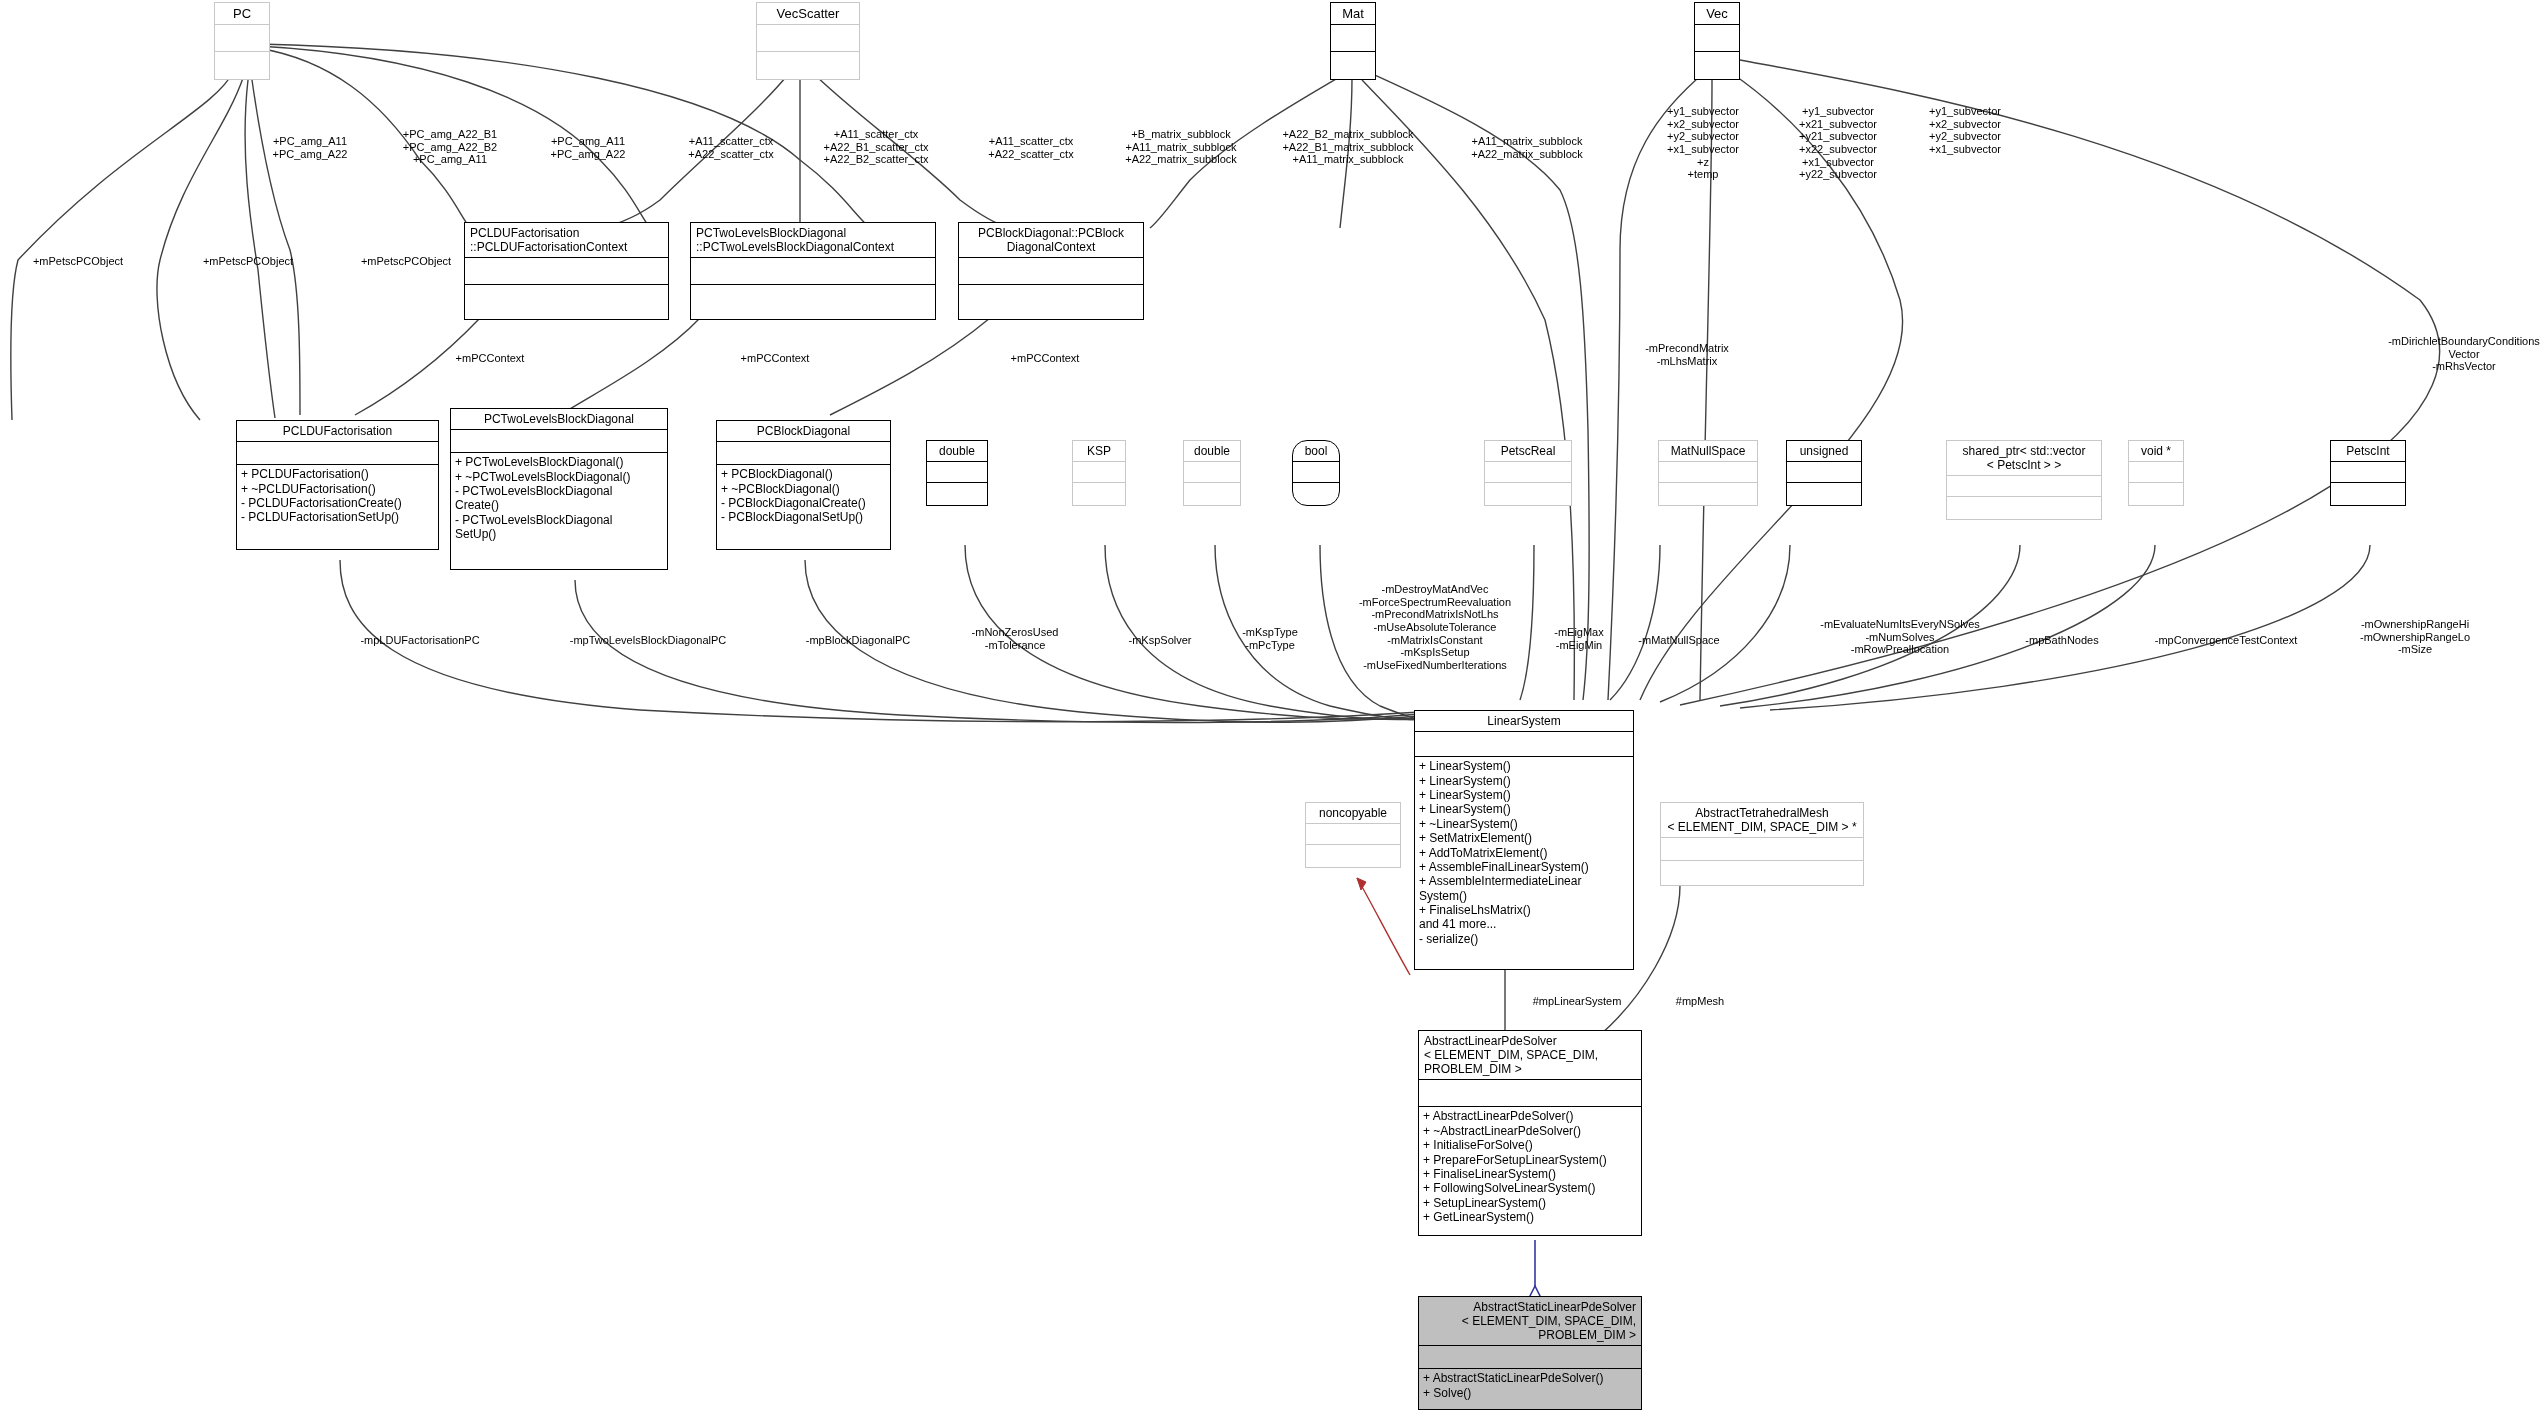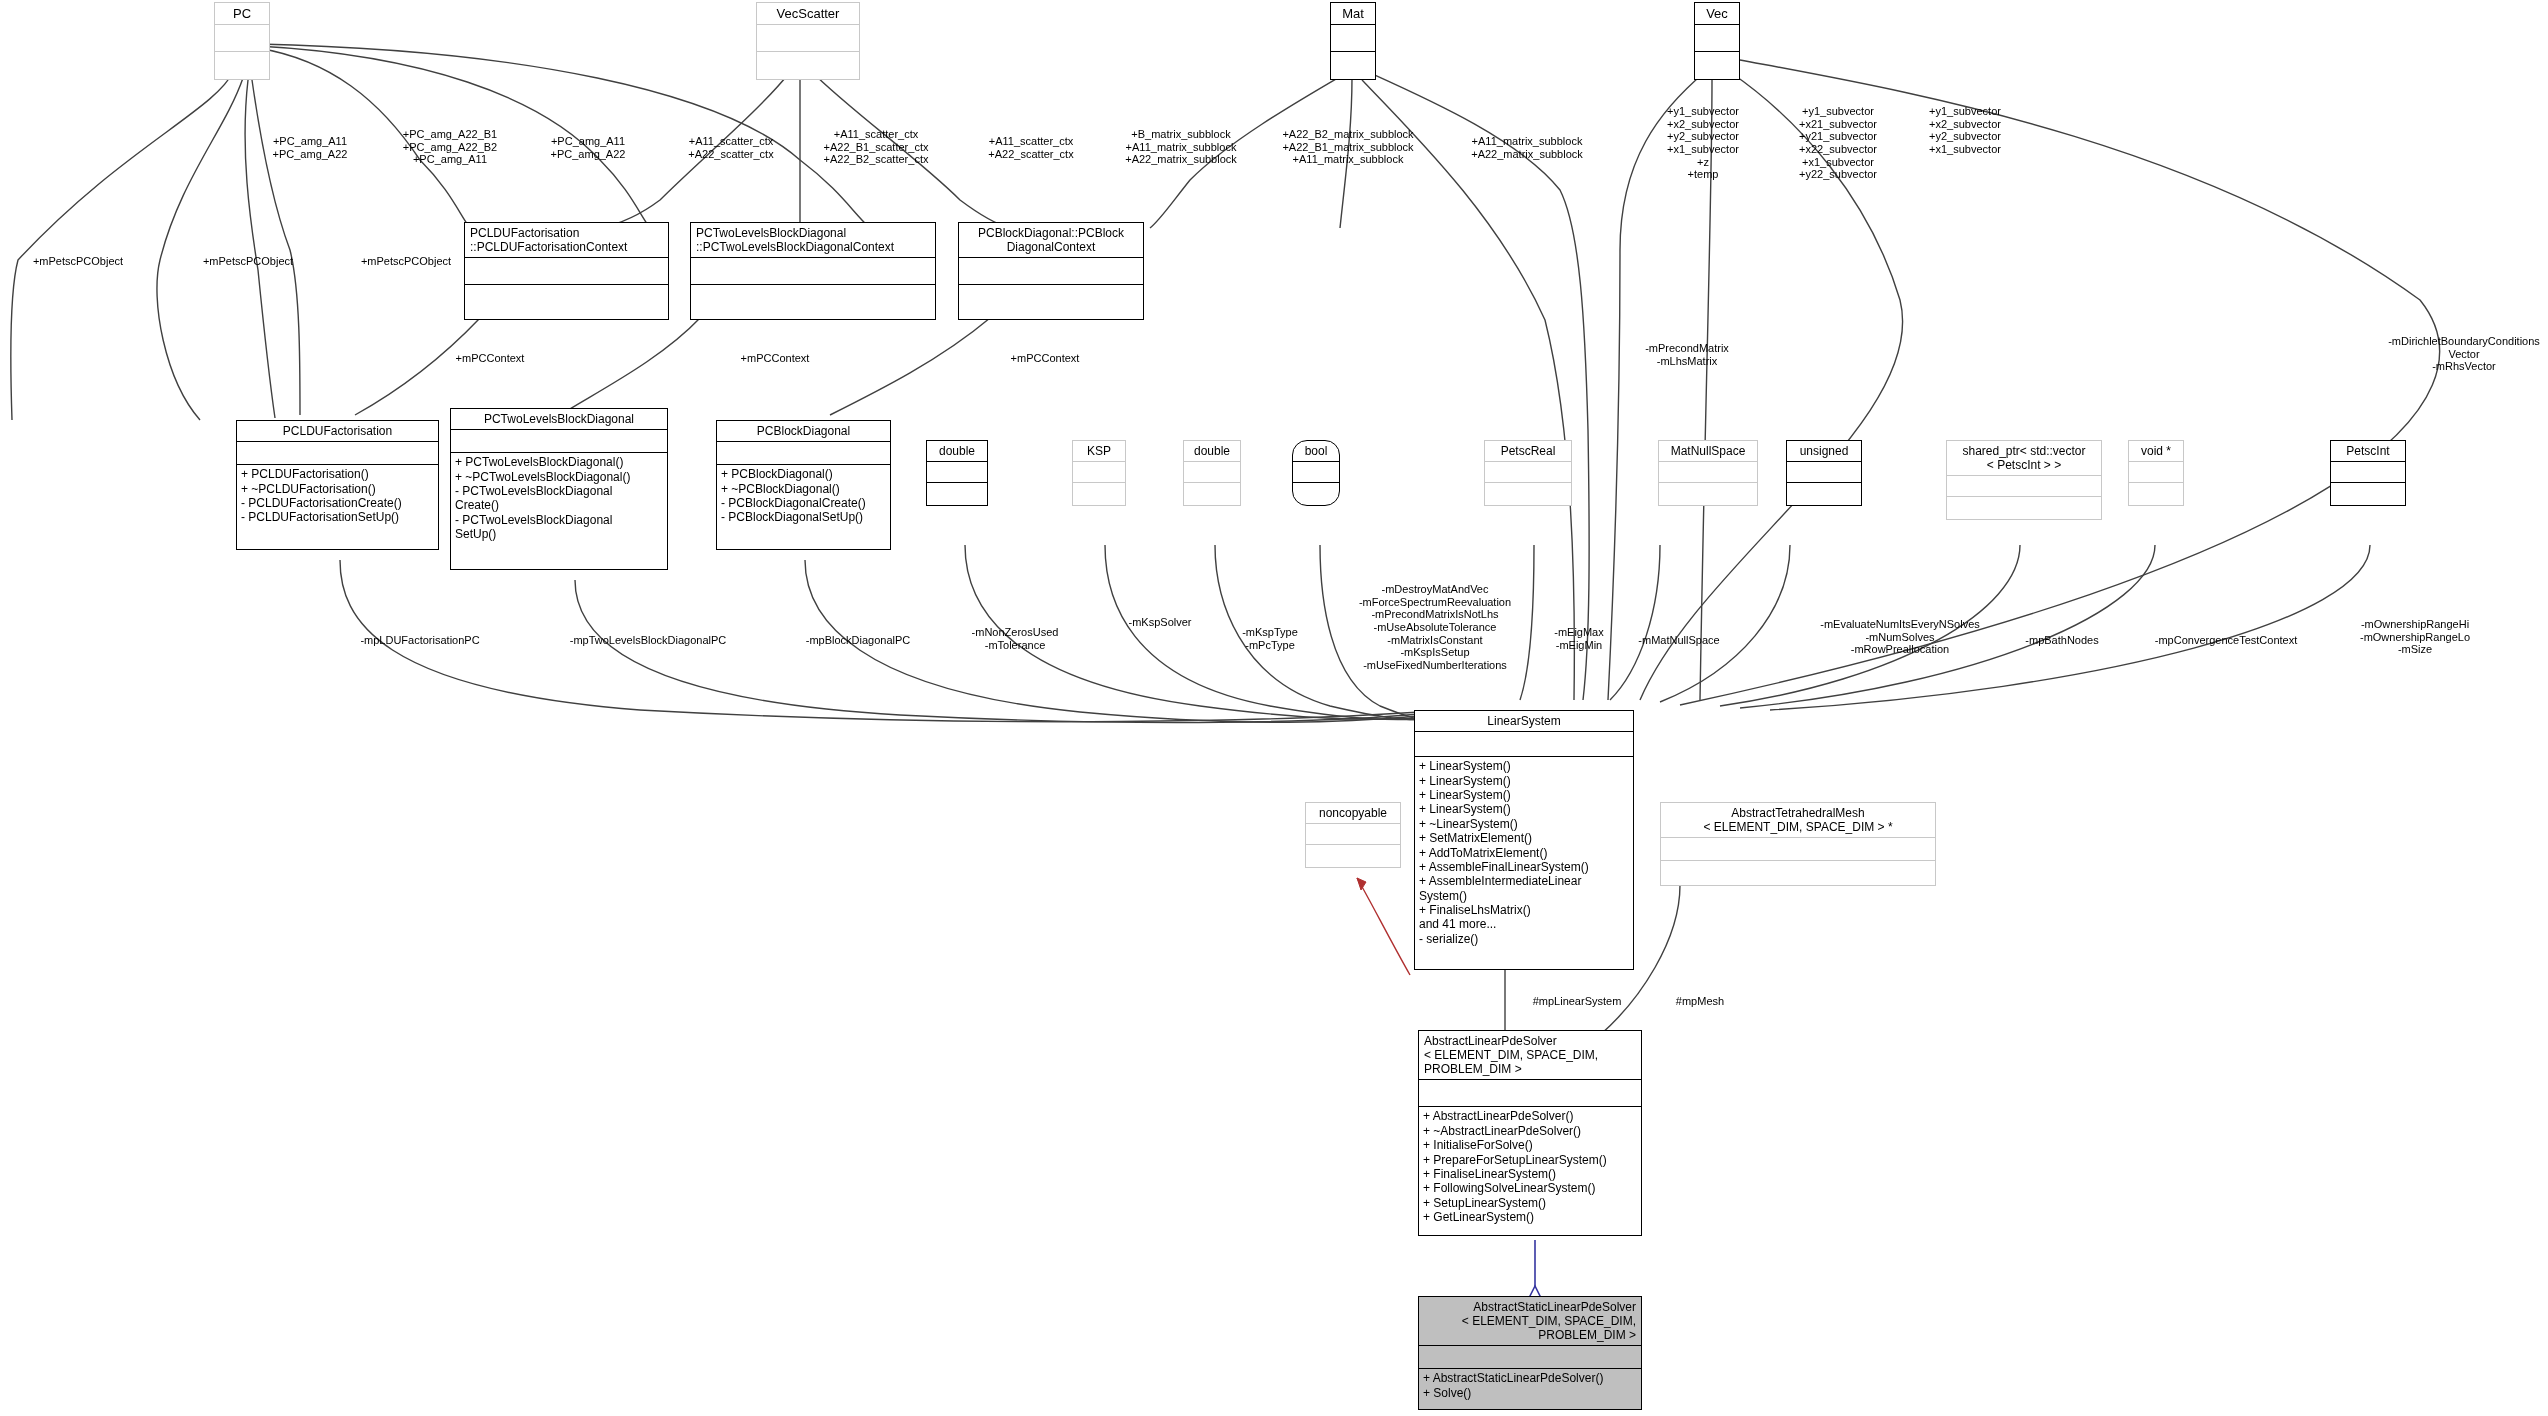--- a/index.html
+++ b/index.html
@@ -229,21 +229,21 @@
     <div class="sep attrs" style="height:20px;"></div>
     <div class="sep ops" style="height:20px;"></div>
   </div>
 
   <div class="node tbox fs12" style="left:1305px;top:802px;width:96px;height:66px;">
     <div class="title">noncopyable</div>
     <div class="sep attrs" style="height:20px;"></div>
     <div class="sep ops" style="height:20px;"></div>
   </div>
 
-  <div class="node tbox fs12" style="left:1660px;top:802px;width:276px;height:84px;">
+  <div class="node tbox fs12" style="left:1660px;top:802px;width:204px;height:84px;">
     <div class="title">AbstractTetrahedralMesh<br>&lt; ELEMENT_DIM, SPACE_DIM &gt; *</div>
     <div class="sep attrs" style="height:22px;"></div>
     <div class="sep ops" style="height:22px;"></div>
   </div>
 
   <div class="node box fs12" style="left:1414px;top:710px;width:220px;height:260px;">
     <div class="title">LinearSystem</div>
     <div class="sep attrs" style="height:24px;"></div>
     <div class="sep ops">
       <div>+ LinearSystem()</div>
@@ -333,21 +333,21 @@
       <div class="elabel fs11" style="left: 1622px; top: 342px; width: 130px;">-mPrecondMatrix
 -mLhsMatrix</div>
       <div class="elabel fs11" style="left: 2380px; top: 335px; width: 168px;">-mDirichletBoundaryConditions
 Vector
 -mRhsVector</div>
       <div class="elabel fs11" style="left: 330px; top: 634px; width: 180px;">-mpLDUFactorisationPC</div>
       <div class="elabel fs11" style="left: 538px; top: 634px; width: 220px;">-mpTwoLevelsBlockDiagonalPC</div>
       <div class="elabel fs11" style="left: 778px; top: 634px; width: 160px;">-mpBlockDiagonalPC</div>
       <div class="elabel fs11" style="left: 950px; top: 626px; width: 130px;">-mNonZerosUsed
 -mTolerance</div>
-      <div class="elabel fs11" style="left: 1104px; top: 616px; width: 112px;">-mKspSolver</div>
+      <div class="elabel fs11" style="left: 1104px; top: 634px; width: 112px;">-mKspSolver</div>
       <div class="elabel fs11" style="left: 1220px; top: 626px; width: 100px;">-mKspType
 -mPcType</div>
       <div class="elabel fs11" style="left: 1320px; top: 583px; width: 230px;">-mDestroyMatAndVec
 -mForceSpectrumReevaluation
 -mPrecondMatrixIsNotLhs
 -mUseAbsoluteTolerance
 -mMatrixIsConstant
 -mKspIsSetup
 -mUseFixedNumberIterations</div>
       <div class="elabel fs11" style="left: 1534px; top: 626px; width: 90px;">-mEigMax

